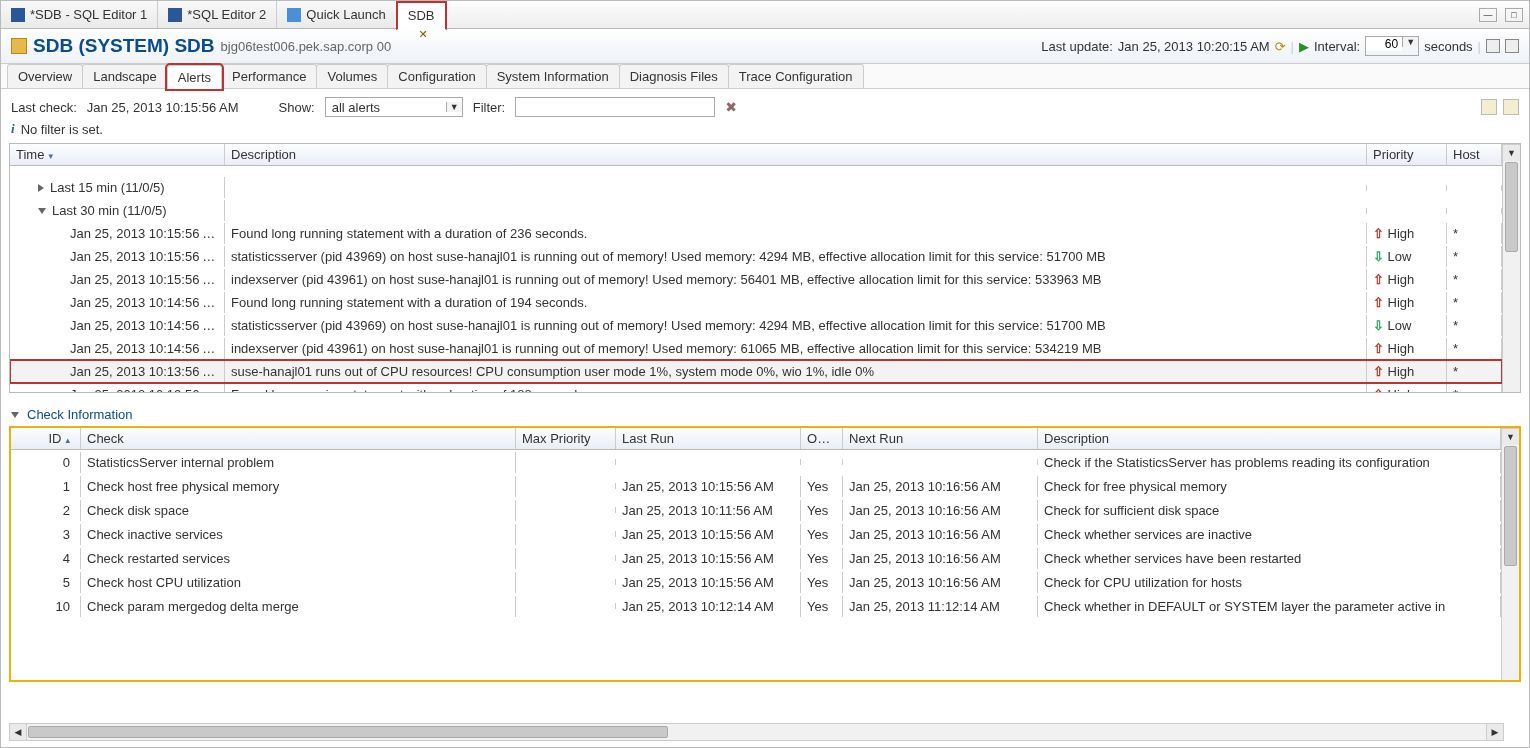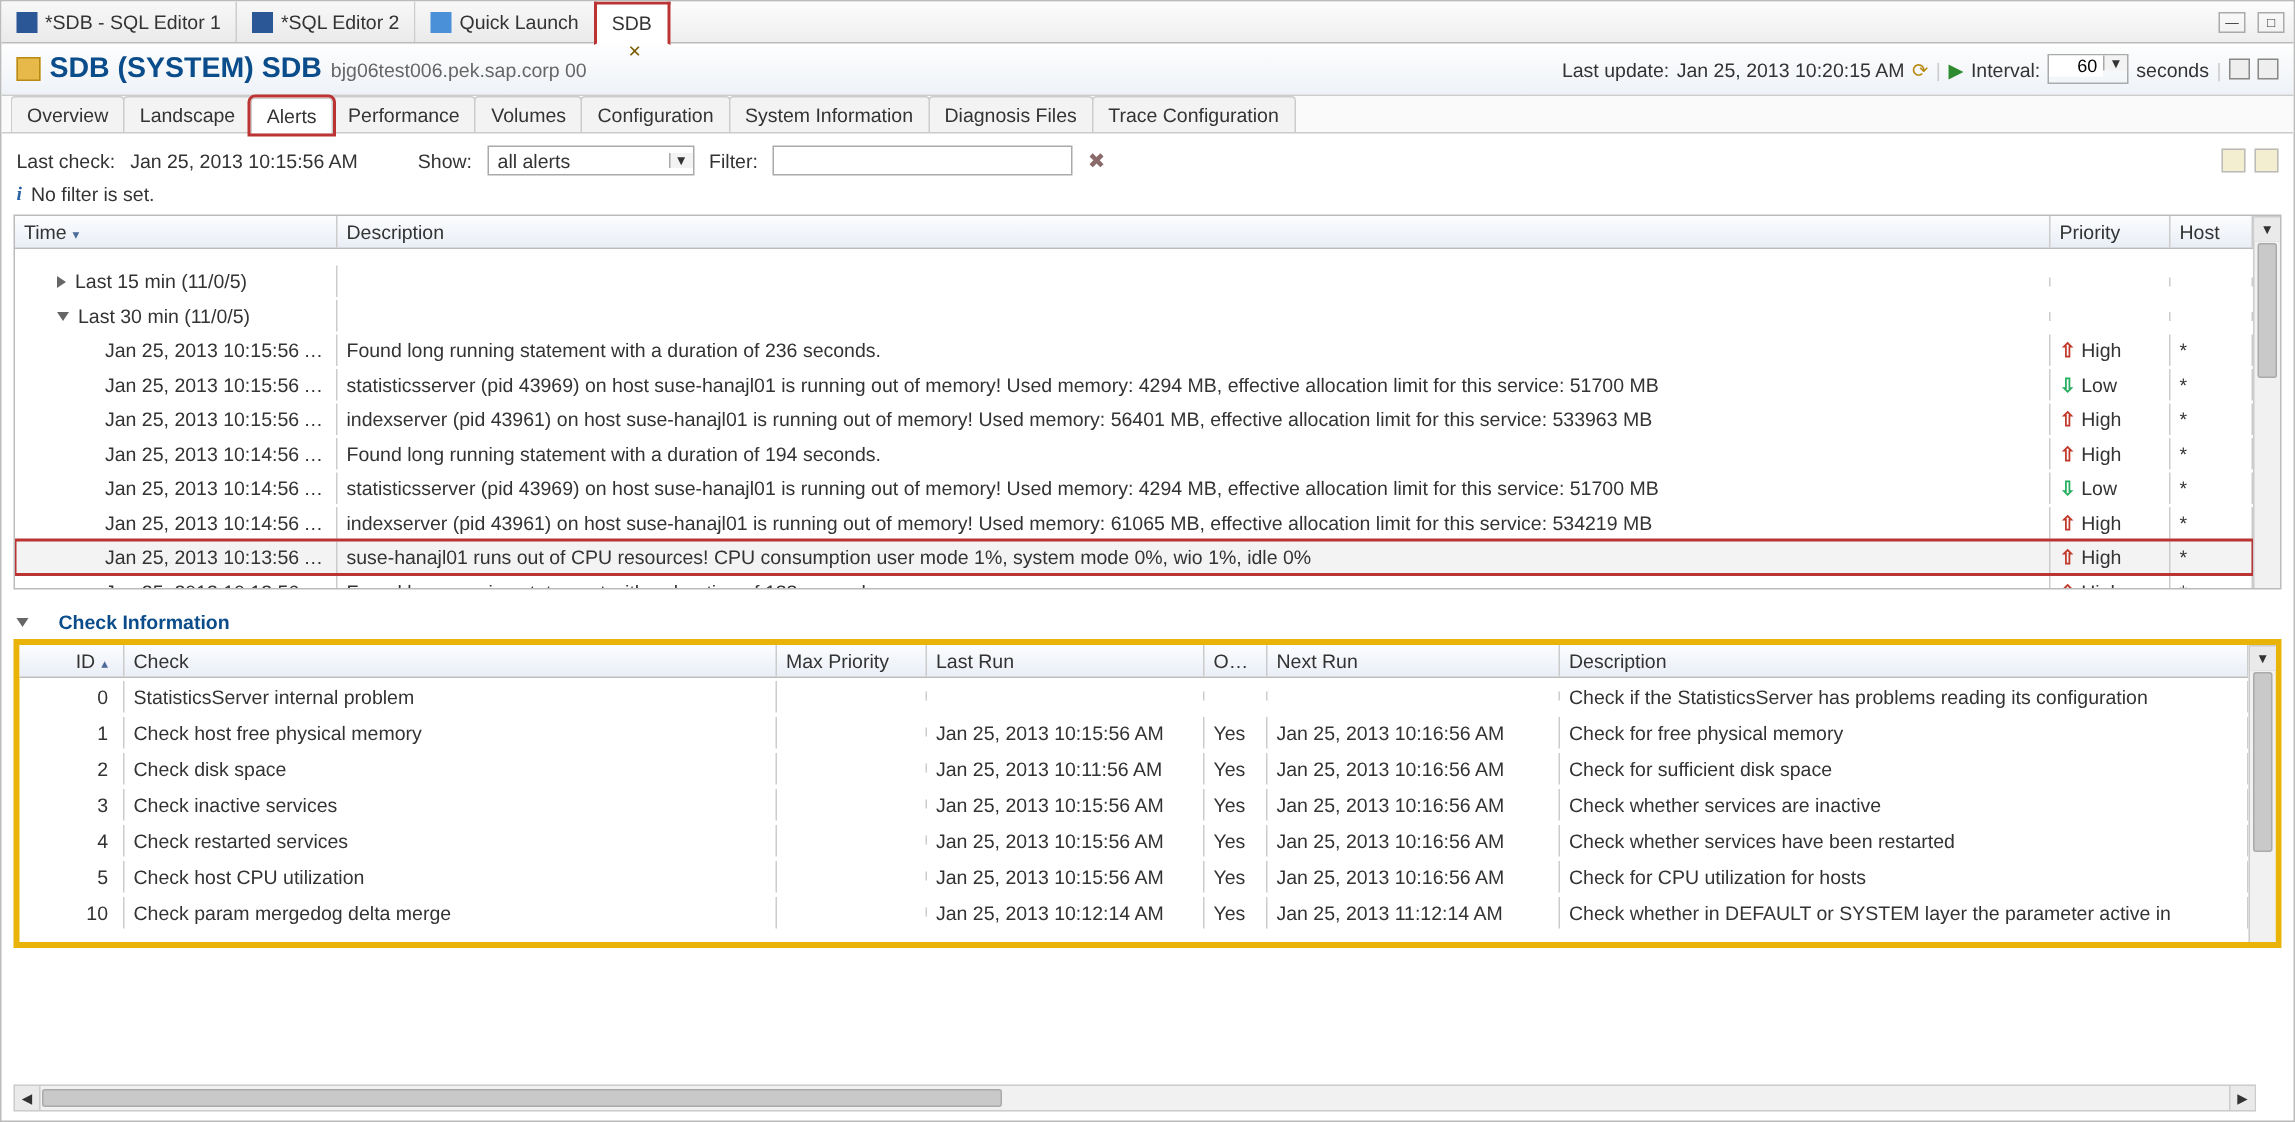--- a/index.html
+++ b/index.html
@@ -114,22 +114,22 @@
   .row.leaf .c-time{ padding-left:60px;}
   .tw { display:inline-block; width:0; height:0; border-style:solid; }
   .tw-right { border-width:4px 0 4px 6px; border-color:transparent transparent transparent #666;}
   .tw-down { border-width:6px 4px 0 4px; border-color:#666 transparent transparent transparent;}
   .arrow-up { color:#c0392b; font-weight:bold;}
   .arrow-down { color:#27ae60; font-weight:bold;}
   .row.highlighted { outline:2px solid #b33; outline-offset:-1px; background:#f3f3f3;}
   .vscroll { width:18px; background:#f1f1f1; border-left:1px solid #ccc; position:relative;}
   .vthumb { position:absolute; left:2px; right:2px; background:#c9c9c9; border:1px solid #aaa; border-radius:2px;}
   
-  .section-head { margin:14px 10px 4px; display:flex; align-items:center; gap:20px; color:#0b4d8b; font-weight:bold; cursor:pointer;}
-  .checks-wrap { margin:0 8px; border:4px solid #eab308; height:206px; display:flex;}
+  .section-head { margin:14px 10px 4px; display:flex; align-items:center; gap:8px; color:#0b4d8b; font-weight:normal; cursor:pointer;}
+  .checks-wrap { margin:0 8px; border:2px solid #eab308; height:256px; display:flex;}
   .checks-body{ flex:1; overflow:hidden;}
   .checks-header{ display:flex; background:linear-gradient(#fcfdfe,#e9eef6); border-bottom:1px solid #bbb;}
   .ci-id{width:70px; text-align:right; padding-right:10px;}
   .ci-check{width:435px;}
   .ci-max{width:100px;}
   .ci-last{width:185px;}
   .ci-on{width:42px;}
   .ci-next{width:195px;}
   .ci-desc{flex:1;}
   .checks-rows .row{height:24px;}

